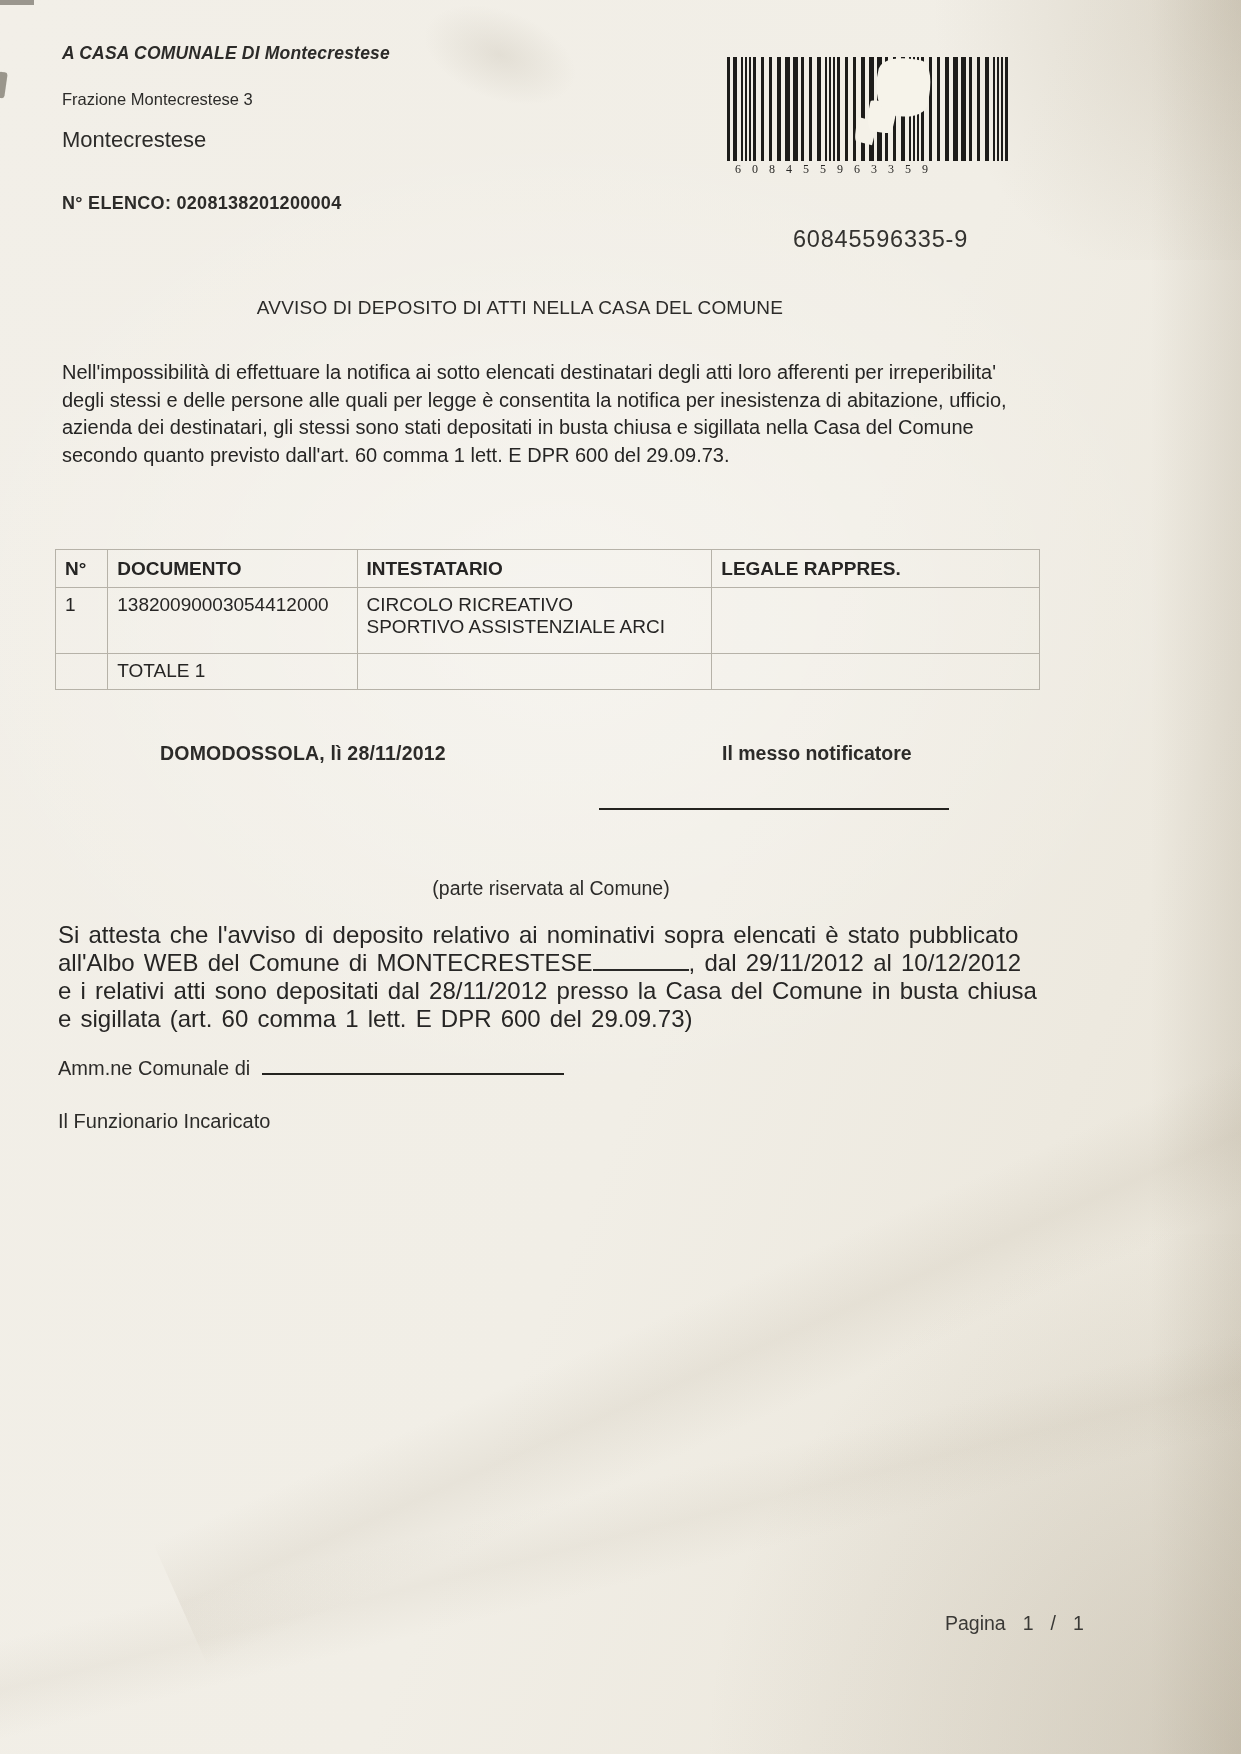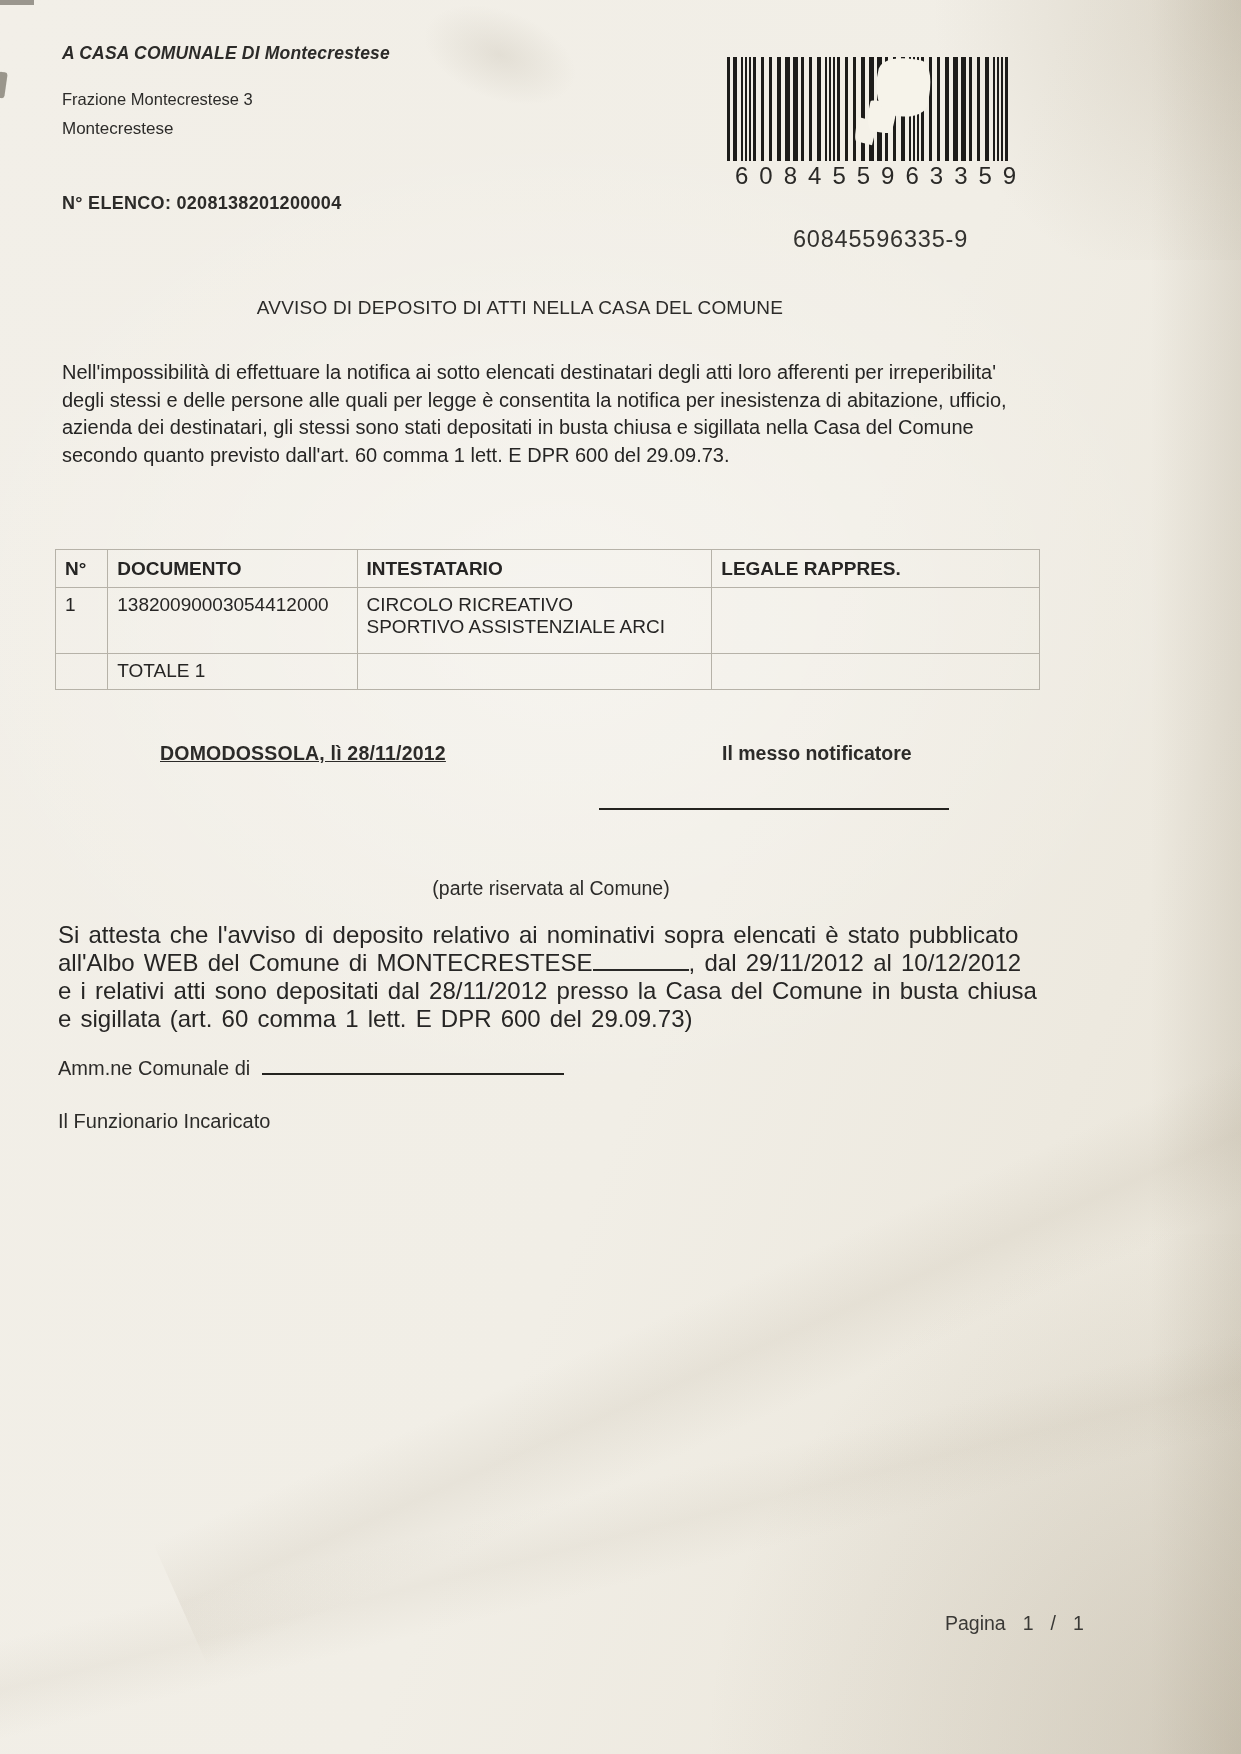--- a/index.html
+++ b/index.html
@@ -28,30 +28,30 @@
     background:linear-gradient(rgba(172,160,138,0) 40%, rgba(172,160,138,0.10) 52%, rgba(172,160,138,0) 64%);}
   .wrinkle-c{left:420px;top:10px;width:160px;height:90px;transform:rotate(20deg);
     background:radial-gradient(ellipse at center, rgba(160,150,130,0.18), rgba(160,150,130,0) 70%);}
   .scan-sliver-1{left:0;top:0;width:34px;height:5px;background:#6a665e;opacity:.65;}
   .scan-sliver-2{left:-3px;top:72px;width:9px;height:26px;background:#757065;opacity:.7;transform:rotate(8deg);border-radius:3px;}
 
   
   .hdr{position:absolute;left:62px;top:43px;}
   .hdr .l1{font-weight:700;font-size:17.5px;letter-spacing:.2px;font-style:italic;}
   .hdr .l2{position:absolute;top:47px;left:0;font-size:16.5px;white-space:nowrap;}
-  .hdr .l3{position:absolute;top:76px;left:0;font-size:17px;white-space:nowrap;}
+  .hdr .l3{position:absolute;top:84px;left:0;font-size:22px;white-space:nowrap;}
   .elenco{position:absolute;left:62px;top:193px;font-weight:700;font-size:18px;letter-spacing:.3px;}
 
   
   .barcode-wrap{position:absolute;left:727px;top:57px;width:292px;}
   .barcode-bars{height:104px;white-space:nowrap;overflow:hidden;font-size:0;}
   .barcode-bars i{display:inline-block;height:100%;background:#1d1c1a;vertical-align:top;}
   .barcode-bars i.g{width:3px;margin-right:3px;}
-  .barcode-digits{margin-top:1px;font-family:Liberation Sans, sans-serif;
-    font-size:24px;letter-spacing:11px;color:#2a2927;padding-left:8px;white-space:nowrap;}
+  .barcode-digits{margin-top:1px;font-family:Liberation Serif, serif;
+    font-size:12px;letter-spacing:11px;color:#2a2927;padding-left:8px;white-space:nowrap;}
   .barcode-scratch{position:absolute;left:148px;top:0px;width:56px;height:60px;
     background:#f6f3ea;transform:rotate(14deg);
     border-radius:72% 28% 60% 40% / 30% 70% 30% 70%;
     box-shadow:-14px 34px 0 -14px #f6f3ea, -26px 52px 0 -18px #f4f1e8;}
   .barcode-number{position:absolute;left:793px;top:226px;font-size:23.5px;color:#33322f;letter-spacing:.8px;}
 
   
   .doc-title{position:absolute;left:0;top:297px;width:1040px;text-align:center;
     font-weight:400;font-size:19px;letter-spacing:.2px;}
   .intro{position:absolute;left:62px;top:359px;width:978px;
@@ -65,21 +65,21 @@
   table.docs th{font-weight:700;font-size:19px;padding-top:8px;padding-bottom:7px;}
   .col-n{width:52px;}
   .col-doc{width:248px;}
   .col-int{width:353px;}
   .col-leg{width:326px;}
   td.wrap2{white-space:pre-line;}
   tr.data-row td{height:54px;}
   tr.total-row td{height:24px;}
 
   
-  .place-date{position:absolute;left:160px;top:742px;font-weight:700;font-size:19.5px;letter-spacing:.2px;text-decoration:underline;}
+  .place-date{position:absolute;left:160px;top:742px;font-weight:700;font-size:19.5px;letter-spacing:.2px;}
   .notifier{position:absolute;left:722px;top:742px;font-weight:700;font-size:19.5px;}
   .sig-line{position:absolute;left:599px;top:808px;width:350px;height:0;border-top:2px solid #24231f;}
 
   
   .att-title{position:absolute;left:62px;top:845px;width:978px;text-align:center;
     font-weight:700;font-size:19.5px;letter-spacing:.3px;}
   .att-sub{position:absolute;left:62px;top:877px;width:978px;text-align:center;font-size:19.5px;}
   .att-body{position:absolute;left:58px;top:921px;width:982px;
     font-size:24px;line-height:28px;color:#262524;word-spacing:2.5px;}
   .blank-short{display:inline-block;width:96px;border-bottom:2px solid #2a2927;height:18px;vertical-align:baseline;}

